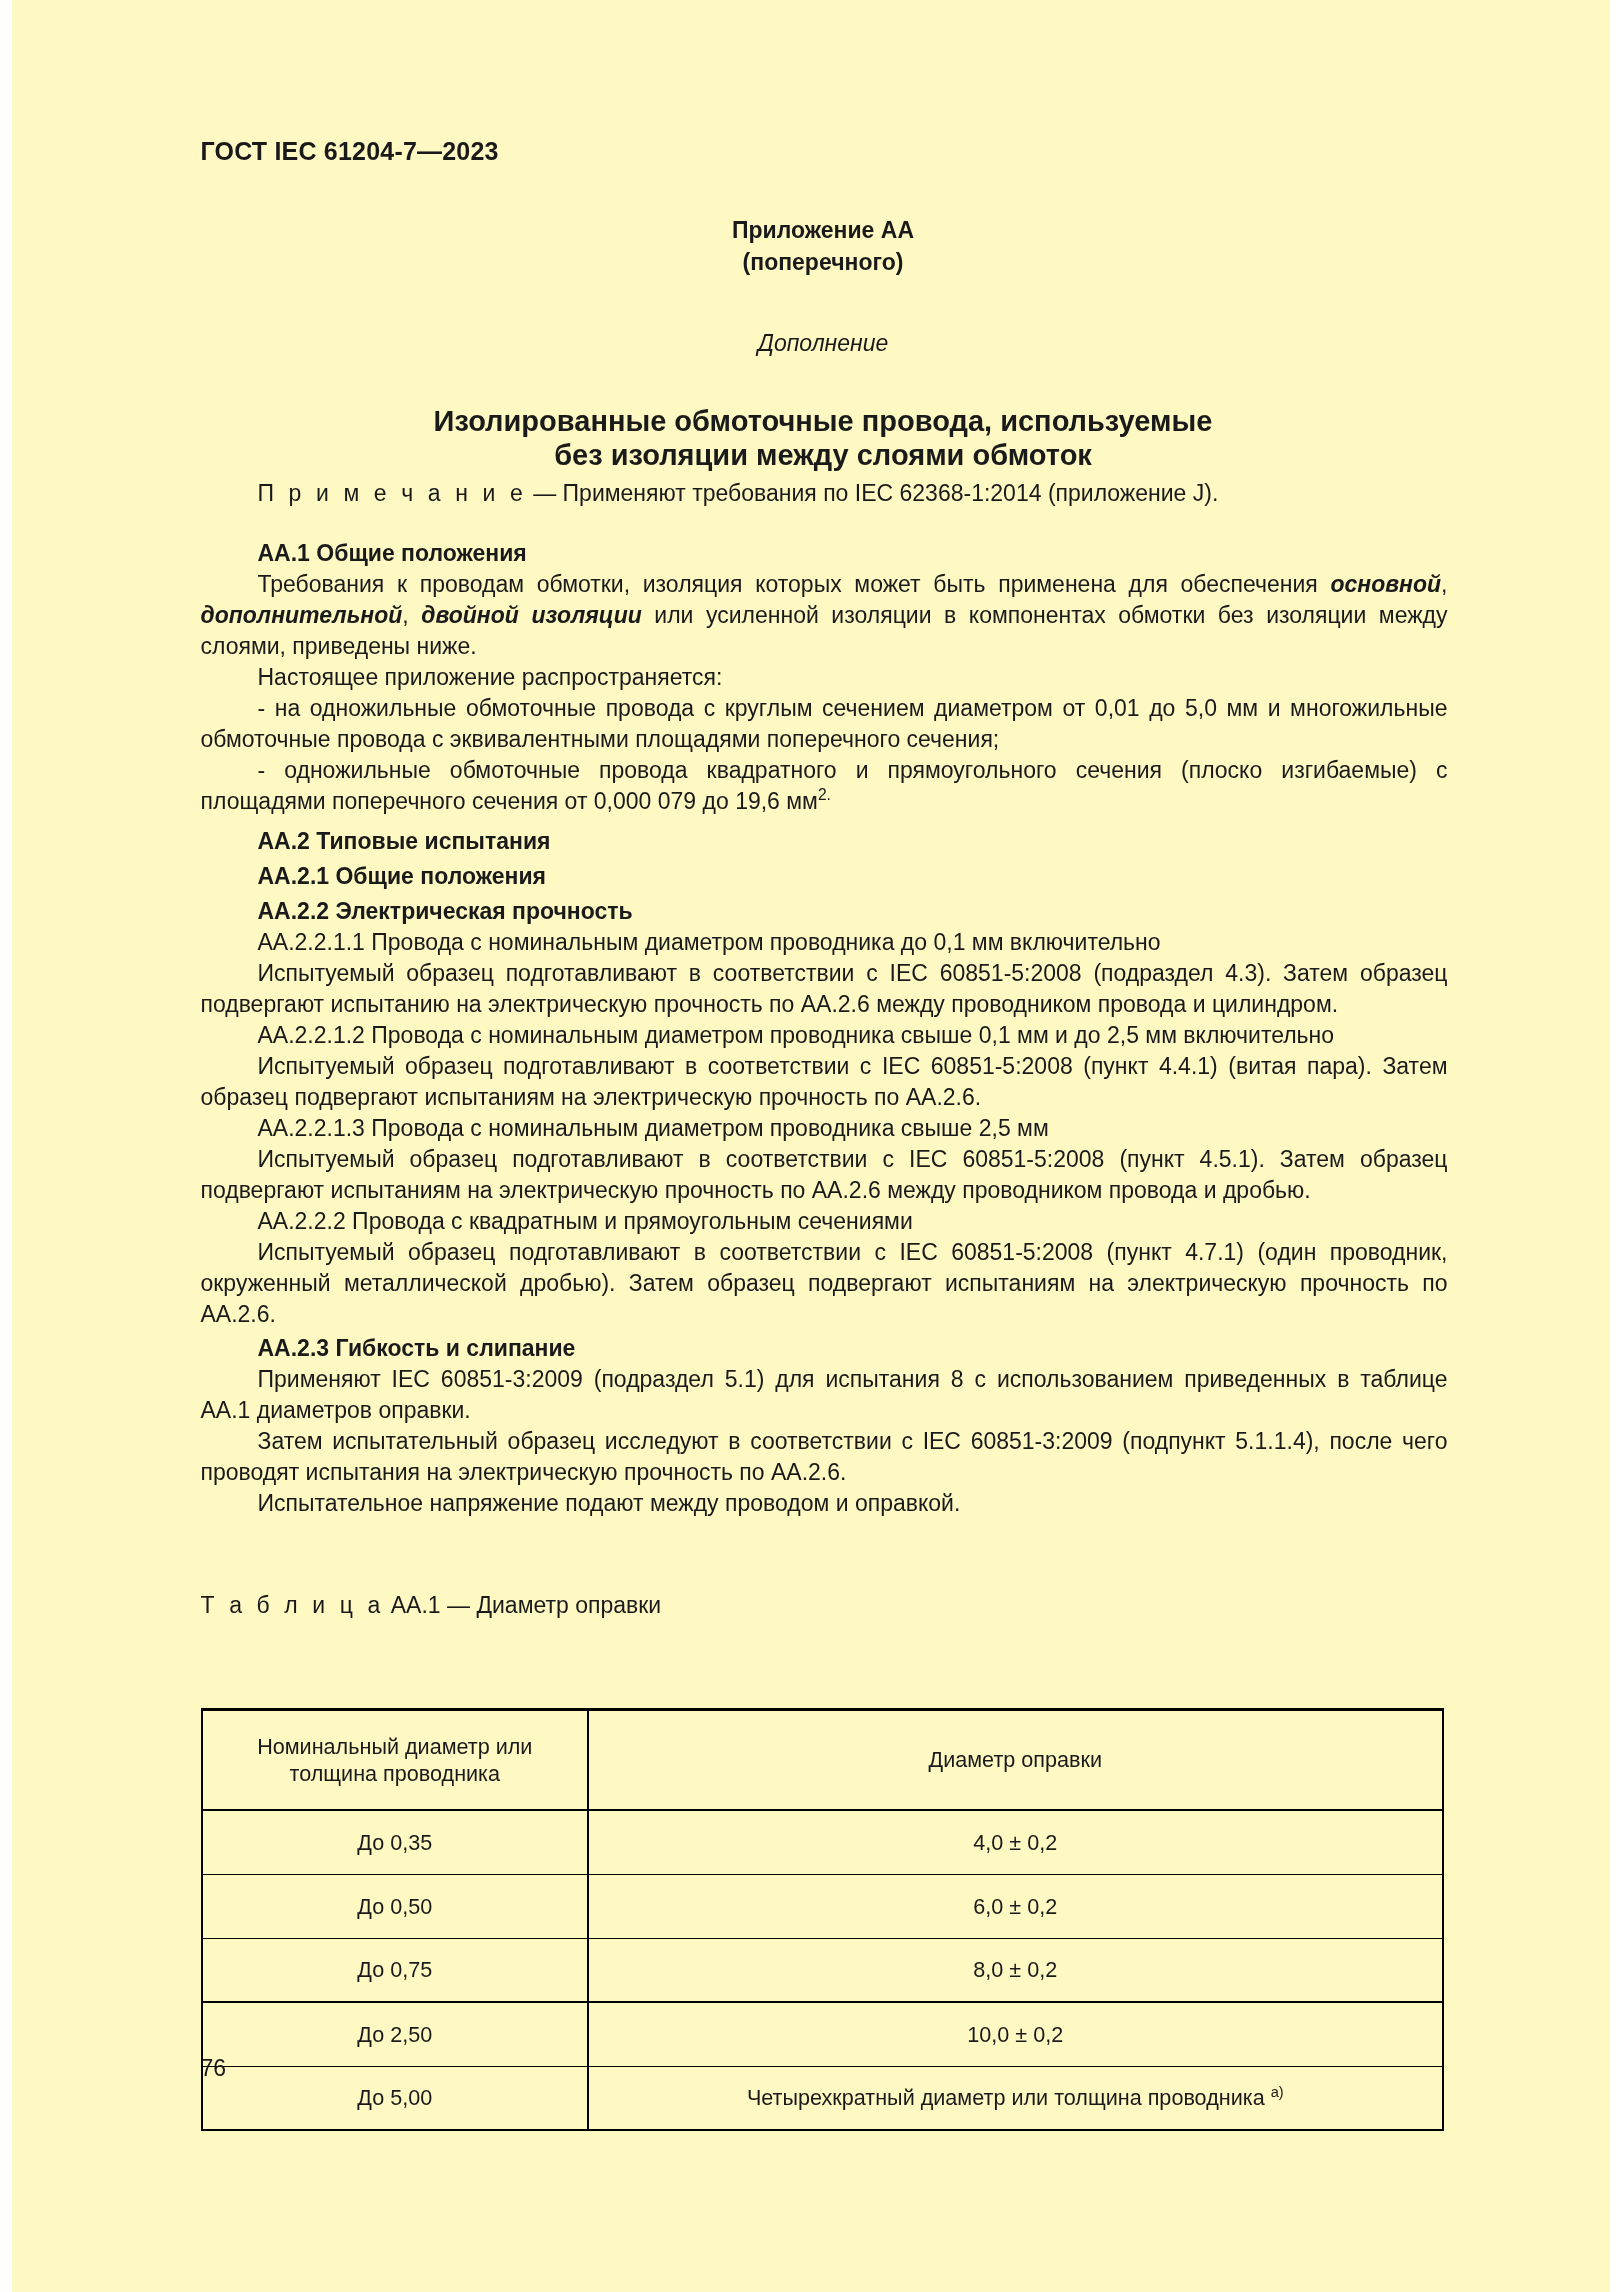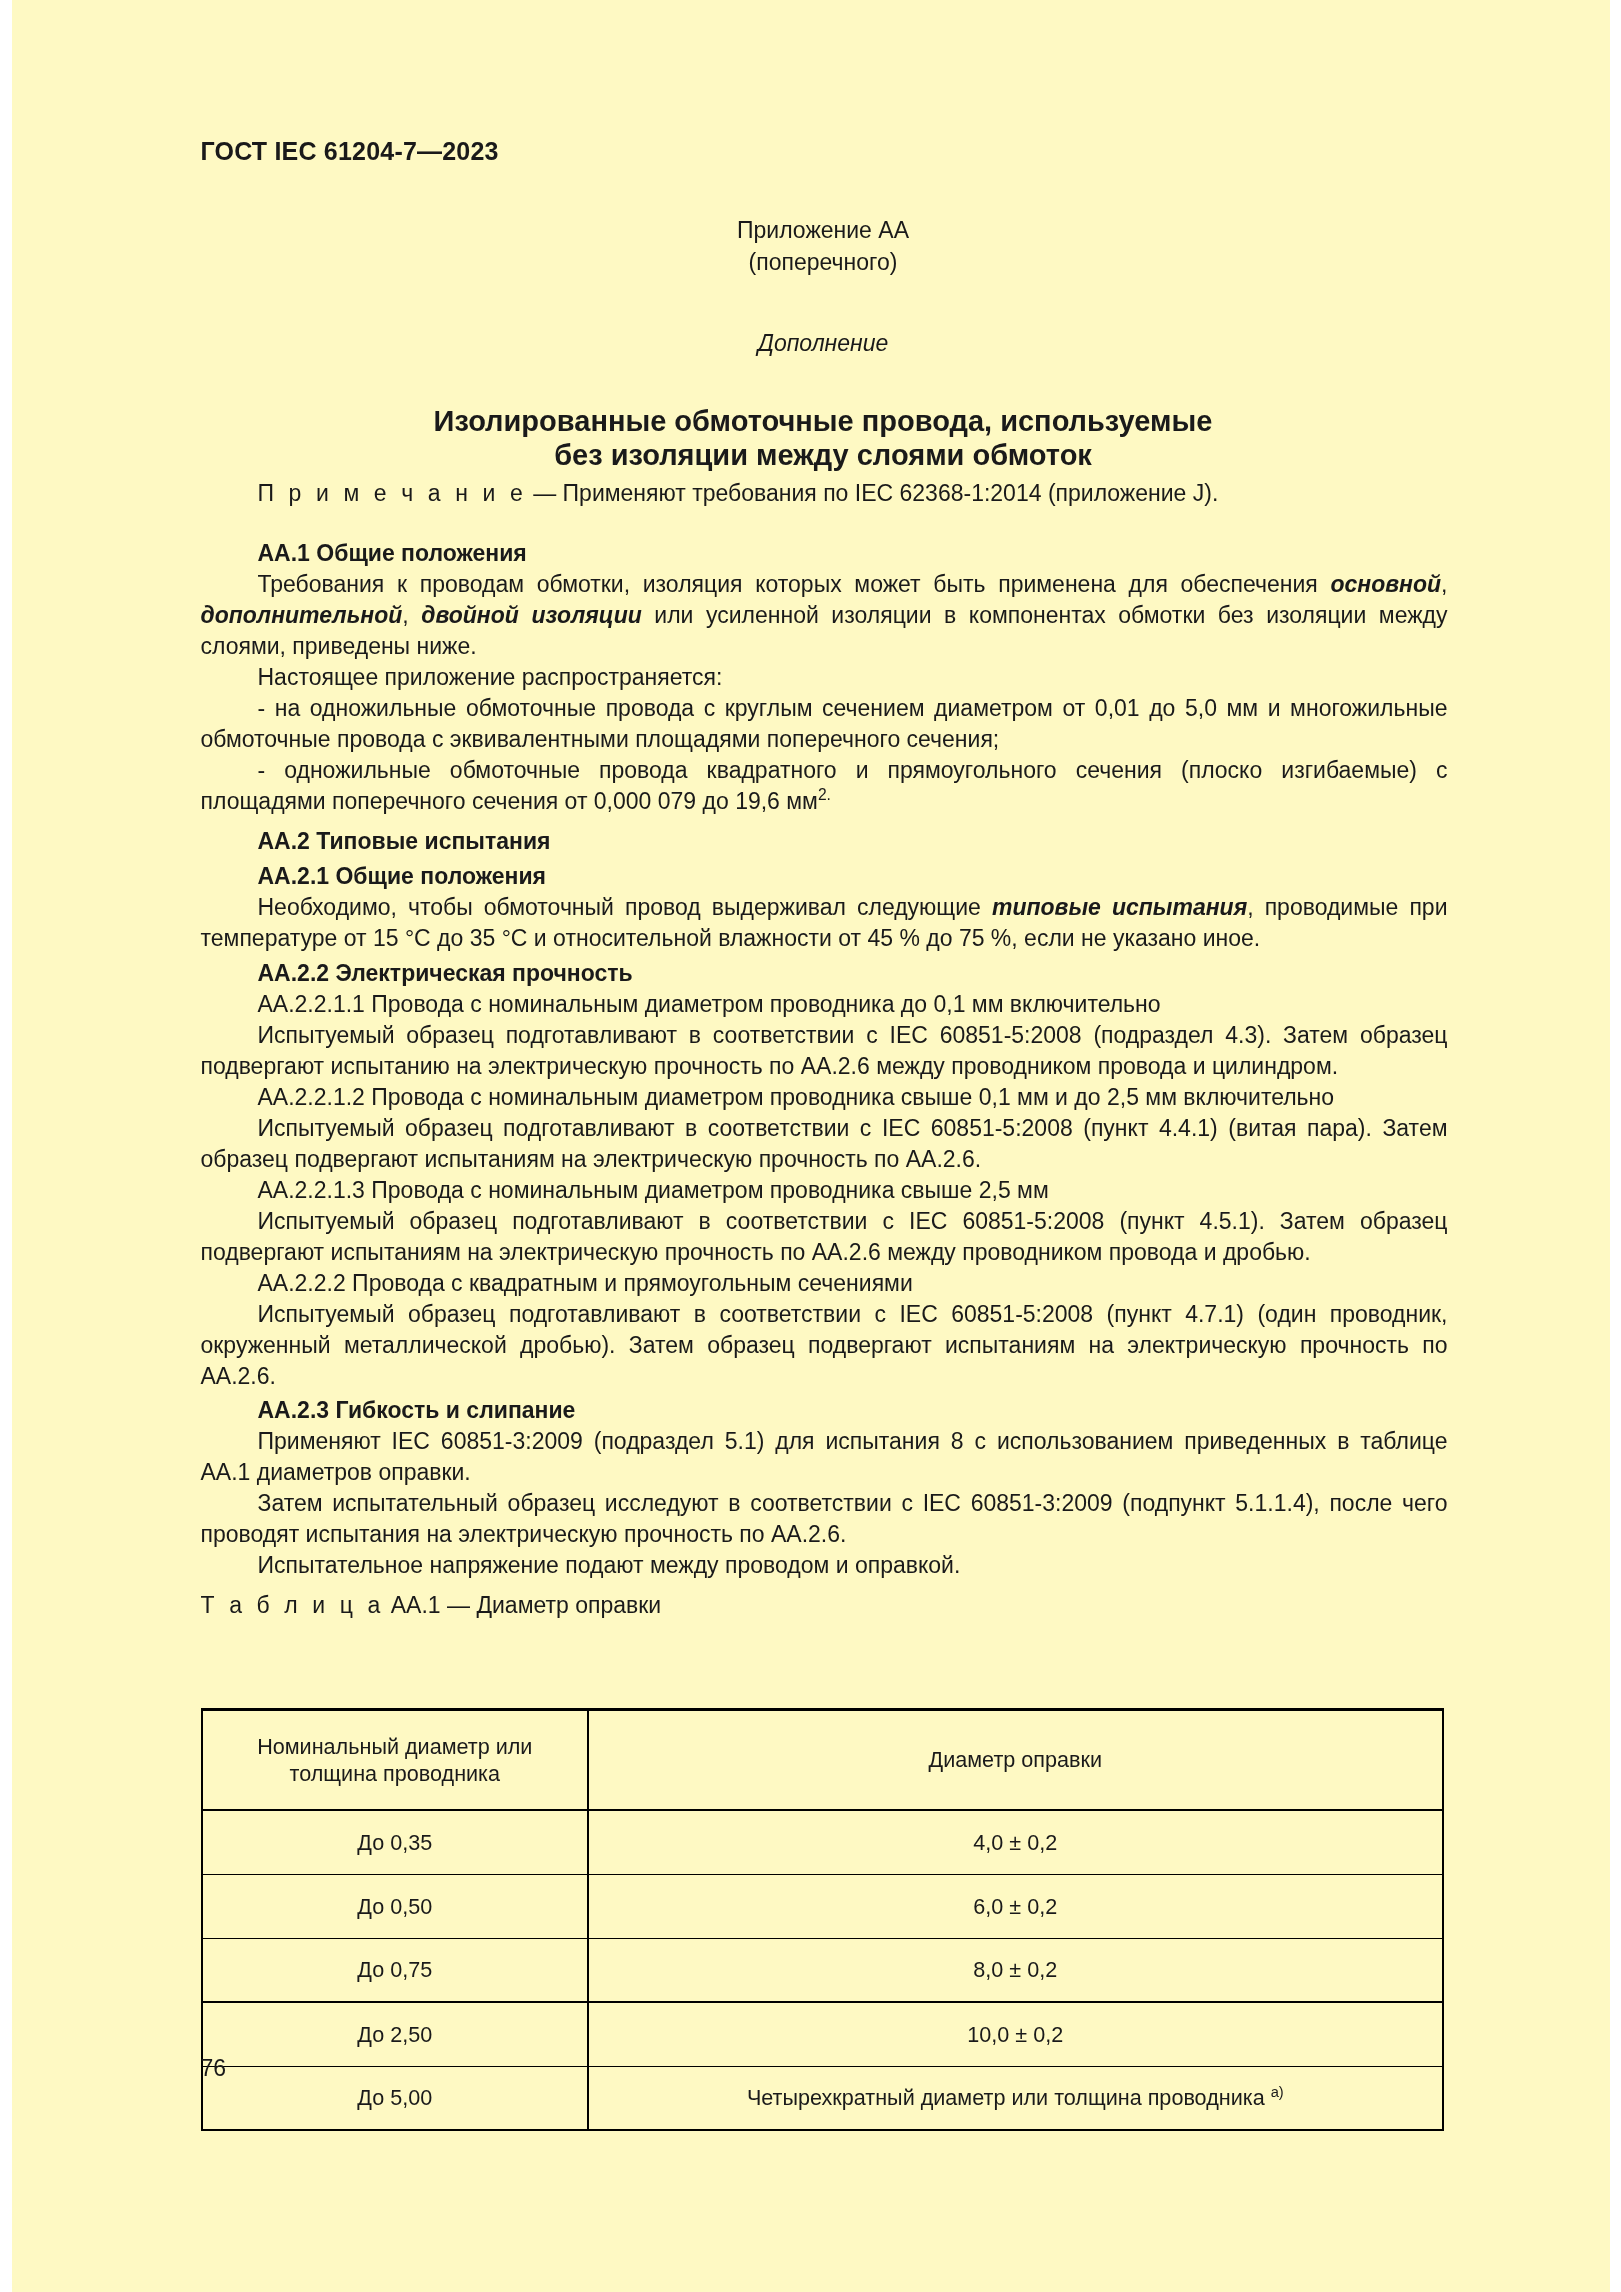--- a/index.html
+++ b/index.html
@@ -35,21 +35,21 @@
   
   .annex-block {
     position: absolute;
     left: 189px;
     top: 214px;
     width: 1245px;
     text-align: center;
   }
   .annex-line {
     font-size: 23px;
-    font-weight: normal;
+    font-weight: bold;
     line-height: 32px;
   }
   .supplement {
     margin-top: 49px;
     font-size: 23px;
     font-style: italic;
     font-weight: normal;
     line-height: 32px;
   }
   .annex-title {
@@ -176,21 +176,20 @@
 
     <p class="ind">Настоящее приложение распространяется:</p>
 
     <p class="ind">- на одножильные обмоточные провода с круглым сечением диаметром от 0,01 до 5,0 мм и многожильные обмоточные провода с эквивалентными площадями поперечного сечения;</p>
 
     <p class="ind"><span>- одножильные обмоточные провода квадратного и прямоугольного сечения (плоско изгибаемые) с площадями поперечного сечения от 0,000 079 до 19,6 мм</span><sup>2.</sup></p>
 
     <p class="h-bold">АА.2 Типовые испытания</p>
     <p class="h-bold tight">АА.2.1 Общие положения</p>
 
-    <p class="ind"><span>Необходимо, чтобы обмоточный провод выдерживал следующие </span><span class="bi">типовые испытания</span><span>, проводимые при температуре от 15 °С до 35 °С и относительной влажности от 45 % до 75 %, если не указано иное.</span></p>
 
     <p class="h-bold tight">АА.2.2 Электрическая прочность</p>
     <p class="ind">АА.2.2.1.1 Провода с номинальным диаметром проводника до 0,1 мм включительно</p>
     <p class="ind">Испытуемый образец подготавливают в соответствии с IEC 60851-5:2008 (подраздел 4.3). Затем образец подвергают испытанию на электрическую прочность по АА.2.6 между проводником провода и цилиндром.</p>
     <p class="ind">АА.2.2.1.2 Провода с номинальным диаметром проводника свыше 0,1 мм и до 2,5 мм включительно</p>
     <p class="ind">Испытуемый образец подготавливают в соответствии с IEC 60851-5:2008 (пункт 4.4.1) (витая пара). Затем образец подвергают испытаниям на электрическую прочность по АА.2.6.</p>
     <p class="ind">АА.2.2.1.3 Провода с номинальным диаметром проводника свыше 2,5 мм</p>
     <p class="ind">Испытуемый образец подготавливают в соответствии с IEC 60851-5:2008 (пункт 4.5.1). Затем образец подвергают испытаниям на электрическую прочность по АА.2.6 между проводником провода и дробью.</p>
     <p class="ind">АА.2.2.2 Провода с квадратным и прямоугольным сечениями</p>
     <p class="ind">Испытуемый образец подготавливают в соответствии с IEC 60851-5:2008 (пункт 4.7.1) (один проводник, окруженный металлической дробью). Затем образец подвергают испытаниям на электрическую прочность по АА.2.6.</p>

